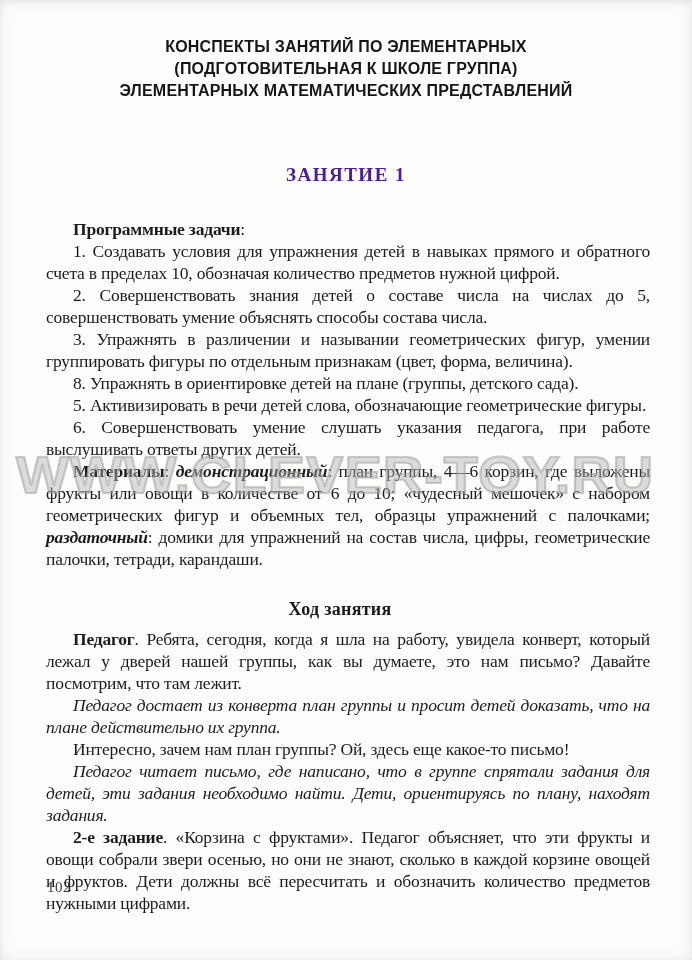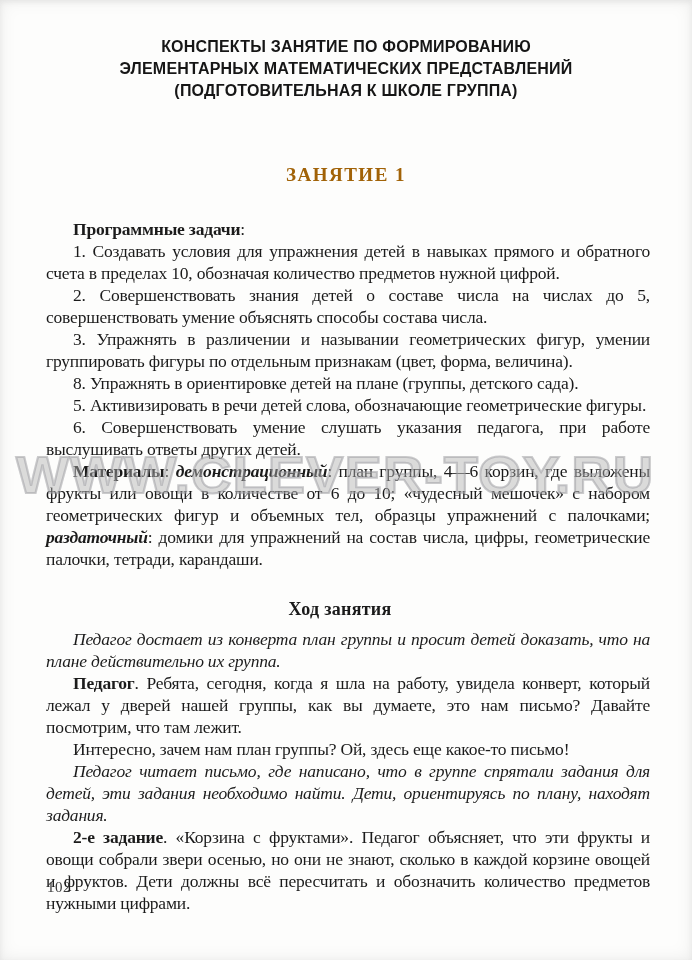--- a/index.html
+++ b/index.html
@@ -34,21 +34,21 @@
     letter-spacing: 0.2px;
     color: #161616;
   }
   .lesson-heading {
     margin: 62px 0 0 0;
     text-align: center;
     font-family: "Liberation Serif", serif;
     font-weight: bold;
     font-size: 19px;
     letter-spacing: 1.5px;
-    color: #a16207;
+    color: #4c1d95;
   }
   .body-text {
     margin: 32px 42px 0 46px;
     font-size: 17.5px;
     line-height: 22px;
     letter-spacing: -0.2px;
     text-align: justify;
   }
   .para {
     margin: 0;
@@ -96,43 +96,43 @@
   }
 </style>
 </head>
 <body>
 
 <div class="page">
 
   <div class="watermark">WWW.CLEVER-TOY.RU</div>
 
   <header class="doc-title">
-    <div>КОНСПЕКТЫ ЗАНЯТИЕ ПО ФОРМИРОВАНИЮ</div>
+    <div>КОНСПЕКТЫ ЗАНЯТИЙ ПО ЭЛЕМЕНТАРНЫХ</div>
+    <div>(ПОДГОТОВИТЕЛЬНАЯ К ШКОЛЕ ГРУППА)</div>
     <div>ЭЛЕМЕНТАРНЫХ МАТЕМАТИЧЕСКИХ ПРЕДСТАВЛЕНИЙ</div>
-    <div>(ПОДГОТОВИТЕЛЬНАЯ К ШКОЛЕ ГРУППА)</div>
   </header>
 
   <h2 class="lesson-heading">ЗАНЯТИЕ 1</h2>
 
   <section class="body-text">
     <p class="para"><b>Программные задачи</b><span>:</span></p>
     <p class="para">1. Создавать условия для упражнения детей в навыках прямого и обратного счета в пределах 10, обозначая количество предметов нужной цифрой.</p>
     <p class="para">2. Совершенствовать знания детей о составе числа на числах до 5, совершенствовать умение объяснять способы состава числа.</p>
     <p class="para">3. Упражнять в различении и назывании геометрических фигур, умении группировать фигуры по отдельным признакам (цвет, форма, величина).</p>
     <p class="para">8. Упражнять в ориентировке детей на плане (группы, детского сада).</p>
     <p class="para">5. Активизировать в речи детей слова, обозначающие геометрические фигуры.</p>
     <p class="para">6. Совершенствовать умение слушать указания педагога, при работе выслушивать ответы других детей.</p>
     <p class="para"><b>Материалы</b><span>: </span><span class="bi">демонстрационный</span><span>: план группы, 4—6 корзин, где выложены фрукты или овощи в количестве от 6 до 10; «чудесный мешочек» с набором геометрических фигур и объемных тел, образцы упражнений с палочками; </span><span class="bi">раздаточный</span><span>: домики для упражнений на состав числа, цифры, геометрические палочки, тетради, карандаши.</span></p>
   </section>
 
   <h3 class="course-heading">Ход занятия</h3>
 
   <section class="body-text course-block">
+    <p class="para"><b>Педагог</b><span>. Ребята, сегодня, когда я шла на работу, увидела конверт, который лежал у дверей нашей группы, как вы думаете, это нам письмо? Давайте посмотрим, что там лежит.</span></p>
     <p class="para italic">Педагог достает из конверта план группы и просит детей доказать, что на плане действительно их группа.</p>
-    <p class="para"><b>Педагог</b><span>. Ребята, сегодня, когда я шла на работу, увидела конверт, который лежал у дверей нашей группы, как вы думаете, это нам письмо? Давайте посмотрим, что там лежит.</span></p>
     <p class="para">Интересно, зачем нам план группы? Ой, здесь еще какое-то письмо!</p>
     <p class="para italic">Педагог читает письмо, где написано, что в группе спрятали задания для детей, эти задания необходимо найти. Дети, ориентируясь по плану, находят задания.</p>
     <p class="para"><b>2-е задание</b><span>. «Корзина с фруктами». Педагог объясняет, что эти фрукты и овощи собрали звери осенью, но они не знают, сколько в каждой корзине овощей и фруктов. Дети должны всё пересчитать и обозначить количество предметов нужными цифрами.</span></p>
   </section>
 
   <div class="page-number">102</div>
 
 </div>
 
 </body></html>

